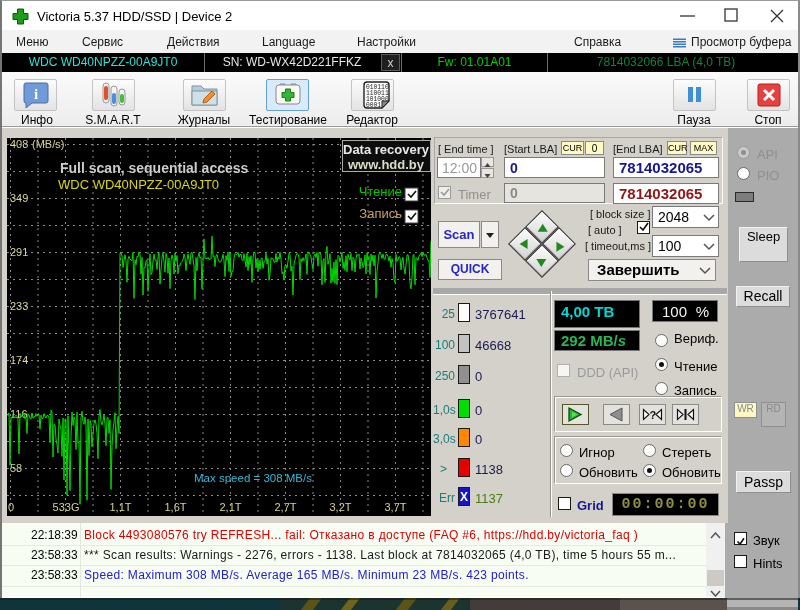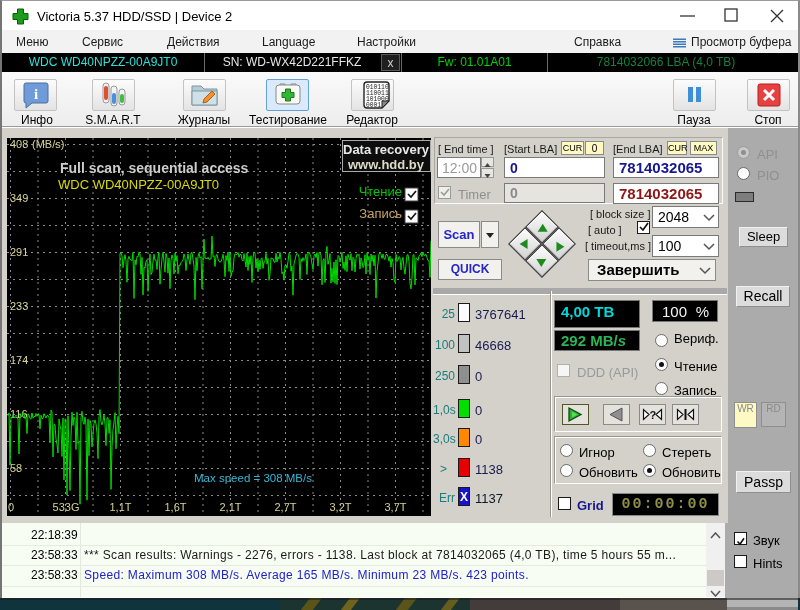--- a/index.html
+++ b/index.html
@@ -267,21 +267,21 @@
     <div class="blk" style="top:399px;background:#00e000"></div>
     <span class="cval" style="top:403px">0</span>
   <span class="cnum" style="left:433px;top:432px">3,0s</span>
     <div class="blk" style="top:428px;background:#ff8800"></div>
     <span class="cval" style="top:432px">0</span>
   <span class="cnum" style="left:425px;top:462px;width:22px">&gt;</span>
     <div class="blk" style="top:458px;background:#e80000"></div>
     <span class="cval" style="top:462px">1138</span>
   <span class="cnum" style="left:433px;top:491px">Err</span>
     <div class="blk" style="top:487px;background:#1414cc;color:#fff;text-align:center;font-size:12px;font-weight:bold;line-height:18px">X</div>
-    <span class="cval" style="top:491px;color:#0f172a">1137</span>
+    <span class="cval" style="top:491px;color:#4d7c0f">1137</span>
 
   <div class="abs" style="left:554px;top:300px;width:86px;height:28px;background:#000;border:1px solid #777;color:#00d8d8;font-weight:bold;font-size:15px;padding:2px 0 0 6px">4,00 TB</div>
   <div class="abs" style="left:652px;top:300px;width:66px;height:22px;background:#000;border:1px solid #777;color:#f2f2f2;font-size:15px;padding:2px 8px 0 9px">100<span style="float:right">%</span></div>
   <div class="abs" style="left:554px;top:330px;width:86px;height:21px;background:#000;border:1px solid #777;color:#2cb455;font-weight:bold;font-size:15px;padding:1px 0 0 6px">292 MB/<i>s</i></div>
   <div class="abs" style="left:557px;top:364px;width:13px;height:13px;background:#f6f6f4;border:1px solid #b0b0b0"></div>
   <span class="abs" style="left:577px;top:365px;color:#9a9a9a;font-size:13px">DDD (API)</span>
   <div class="radio" style="left:655px;top:334px"></div>
     <span class="abs" style="left:674px;top:331px;font-size:13px">Вериф.</span>
   <div class="radio sel" style="left:655px;top:358px"></div>
     <span class="abs" style="left:674px;top:359px;font-size:13px">Чтение</span>
@@ -322,34 +322,35 @@
 
 <div class="sidebar"></div>
 <div class="ctl">
   <div class="radio" style="left:737px;top:146px;background:#c9c9c9;border-color:#9a9a9a">
       <div style="position:absolute;left:3px;top:3px;width:5px;height:5px;border-radius:50%;background:#8f8f8f"></div>
     </div>
   <span class="abs" style="left:757px;top:147px;color:#8f8f8f;font-size:13px">API</span>
   <div class="radio" style="left:737px;top:167px"></div>
   <span class="abs" style="left:757px;top:168px;color:#8f8f8f;font-size:13px">PIO</span>
   <div class="abs" style="left:735px;top:192px;width:19px;height:10px;background:#7d7d7d;border:1px solid #2a2a2a"></div>
-  <div class="abs btn3d" style="left:739px;top:227px;width:49px;height:20px;font-size:13px;line-height:17px">Sleep</div>
+  <div class="abs btn3d" style="left:739px;top:227px;width:49px;height:35px;font-size:13px;line-height:17px">Sleep</div>
   <div class="abs btn3d" style="left:736px;top:286px;width:54px;height:21px;font-size:14px;line-height:19px">Recall</div>
-  <div class="abs" style="left:734px;top:402px;width:23px;height:26px;background:#fef9c3;border:1px solid #8f8f8f;color:#8a8a8a;font-size:10px;text-align:center;line-height:11px">WR</div>
+  <div class="abs" style="left:734px;top:402px;width:23px;height:16px;background:#fef9c3;border:1px solid #8f8f8f;color:#8a8a8a;font-size:10px;text-align:center;line-height:11px">WR</div>
   <div class="abs" style="left:761px;top:402px;width:25px;height:25px;background:#b4b4b4;border:1px solid #8f8f8f;color:#8a8a8a;font-size:10px;text-align:center;line-height:11px">RD</div>
   <div class="abs btn3d" style="left:736px;top:471px;width:55px;height:22px;font-size:14px;line-height:20px">Passp</div>
 </div>
 
 <div class="logarea">
   <div class="abs" style="left:78px;top:0;width:1px;height:74px;background:#e0e9dc"></div>
   <div class="abs" style="left:0;top:22px;width:704px;height:1px;background:#e4ece0"></div>
   <div class="abs" style="left:0;top:42px;width:704px;height:1px;background:#e4ece0"></div>
   <div class="abs" style="left:0;top:63px;width:704px;height:1px;background:#e4ece0"></div>
   <div class="logrow" style="top:3px">
       <span class="lts">22:18:39</span>
+      <span class="lmsg" style="color:#dc0000">Block 4493080576 try REFRESH... fail: Отказано в доступе (FAQ #6, https://hdd.by/victoria_faq )</span>
     </div>
   <div class="logrow" style="top:23px">
       <span class="lts">23:58:33</span>
       <span class="lmsg" style="color:#1a1a1a">*** Scan results: Warnings - 2276, errors - 1138. Last block at 7814032065 (4,0 TB), time 5 hours 55 m...</span>
     </div>
   <div class="logrow" style="top:43px">
       <span class="lts">23:58:33</span>
       <span class="lmsg" style="color:#2020cc">Speed: Maximum 308 MB/s. Average 165 MB/s. Minimum 23 MB/s. 423 points.</span>
     </div>
 </div>

